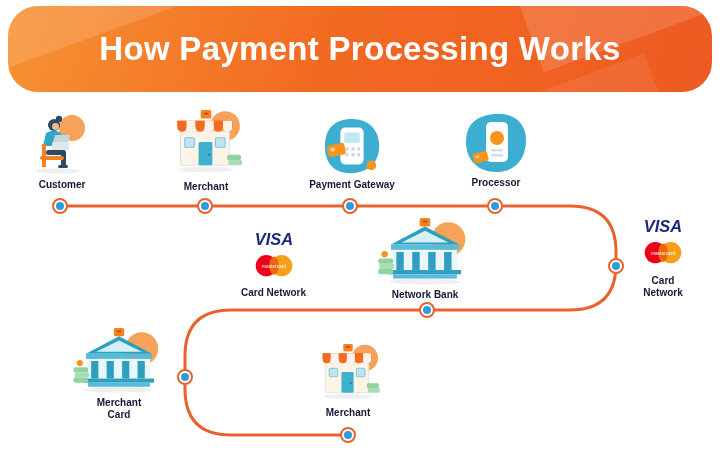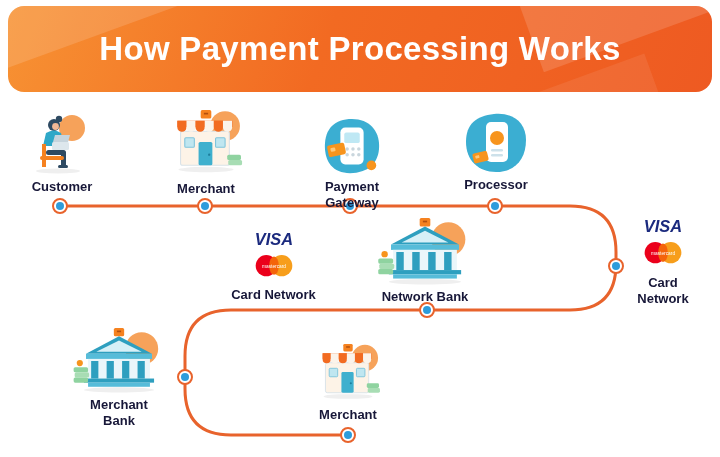--- a/index.html
+++ b/index.html
@@ -1,34 +1,34 @@
 <!DOCTYPE html>
 <html><head>
 <meta charset="utf-8">
 <style>
   html,body{margin:0;padding:0;background:#fff;}
   .canvas{position:relative;width:720px;height:457px;background:#ffffff;overflow:hidden;
           font-family:"Liberation Sans",sans-serif;}
 
   
-  .banner{position:absolute;left:8px;top:6px;right:8px;height:86px;border-radius:16px;
+  .banner{position:absolute;left:8px;top:6px;right:8px;height:86px;border-radius:30px;
           background:linear-gradient(110deg,#F79233 0%,#F26A22 45%,#EE5A22 100%);
           display:flex;align-items:center;justify-content:center;overflow:hidden;z-index:2;}
   .slash{position:absolute;background:rgba(255,255,255,.14);transform:rotate(-20deg);}
   .slash.s1{left:-40px;top:-28px;width:210px;height:64px;}
   .slash.s2{right:-60px;top:-58px;width:250px;height:84px;}
   .slash.s3{right:50px;bottom:-62px;width:190px;height:70px;background:rgba(255,255,255,.08);}
   .title{color:#ffffff;font-size:33px;font-weight:800;letter-spacing:.3px;white-space:nowrap;}
 
   
   #flow-svg{position:absolute;left:0;top:0;z-index:1;}
 
   
   .figure{position:absolute;display:flex;flex-direction:column;align-items:center;z-index:3;}
-  .label{font-size:13px;font-weight:700;color:#171738;text-align:center;line-height:1.2;margin-top:3px;}
+  .label{font-size:10px;font-weight:700;color:#171738;text-align:center;line-height:1.2;margin-top:3px;}
   .label.narrow{max-width:62px;}
 </style>
 </head>
 <body>
 
 <div class="canvas">
 
   <div class="banner">
     <div class="slash s1"></div>
     <div class="slash s2"></div>
@@ -210,21 +210,21 @@
       <rect x="47" y="32" width="7" height="17" fill="#2E9FBF"></rect>
       <rect x="62" y="32" width="7" height="17" fill="#2E9FBF"></rect>
       <rect x="10" y="49" width="68" height="4" fill="#2E9FBF"></rect>
       <rect x="14" y="53" width="60" height="4" fill="#56BCD9"></rect>
       <circle cx="6" cy="34" r="3" fill="#F7941D"></circle>
       <rect x="0" y="38" width="14" height="5" rx="1.5" fill="#8FD3A0"></rect>
       <rect x="1" y="43" width="14" height="5" rx="1.5" fill="#A8DDB4"></rect>
       <rect x="0" y="48" width="14" height="5" rx="1.5" fill="#8FD3A0"></rect>
       <ellipse cx="44" cy="60" rx="34" ry="2.5" fill="#EFEFEF"></ellipse>
     </svg>
-    <div class="label narrow">Merchant Bank</div>
+    <div class="label narrow">Merchant Card</div>
   </div>
 
   <div class="figure" style="left:306px;top:342px;width:84px;">
     <svg width="70" height="62" viewBox="0 0 72 66">
       <circle cx="54" cy="17" r="14" fill="#F6A25A"></circle>
       <rect x="31" y="2" width="10" height="8" rx="1.5" fill="#F58220"></rect>
       <rect x="34" y="4.5" width="4" height="1.6" fill="#B34F0E"></rect>
       <rect x="12" y="22" width="46" height="32" rx="2" fill="#FDF3E7" stroke="#D9E2E8"></rect>
       <rect x="9" y="12" width="52" height="6" fill="#F26B21"></rect>
       <path d="M9 12 h8.6 v6.5 a4.3 4 0 0 1 -8.6 0 z" fill="#F26B21"></path>

